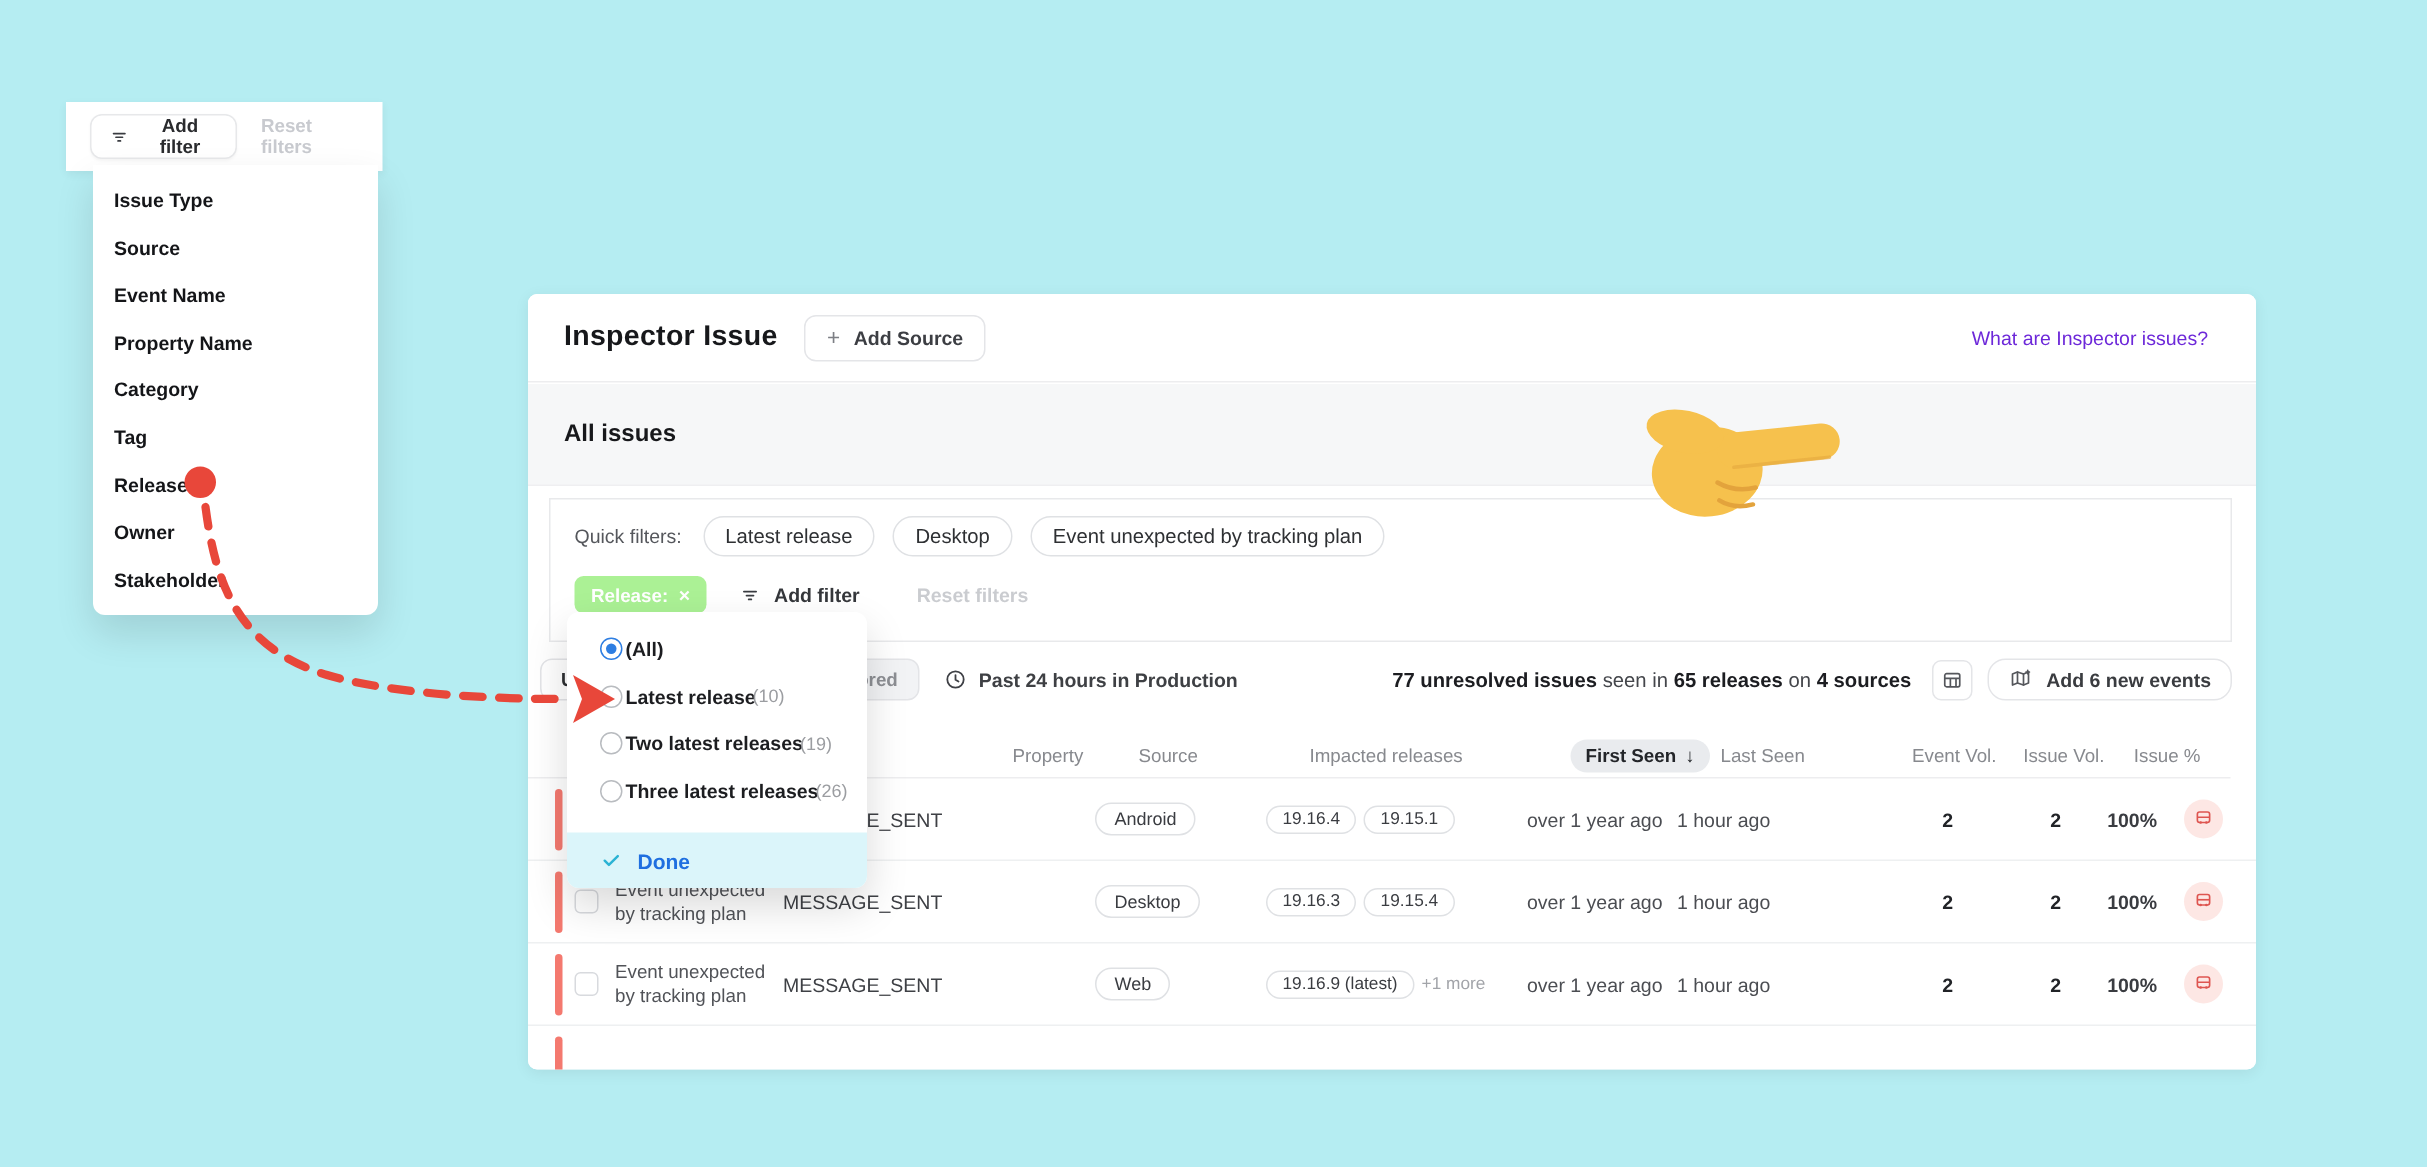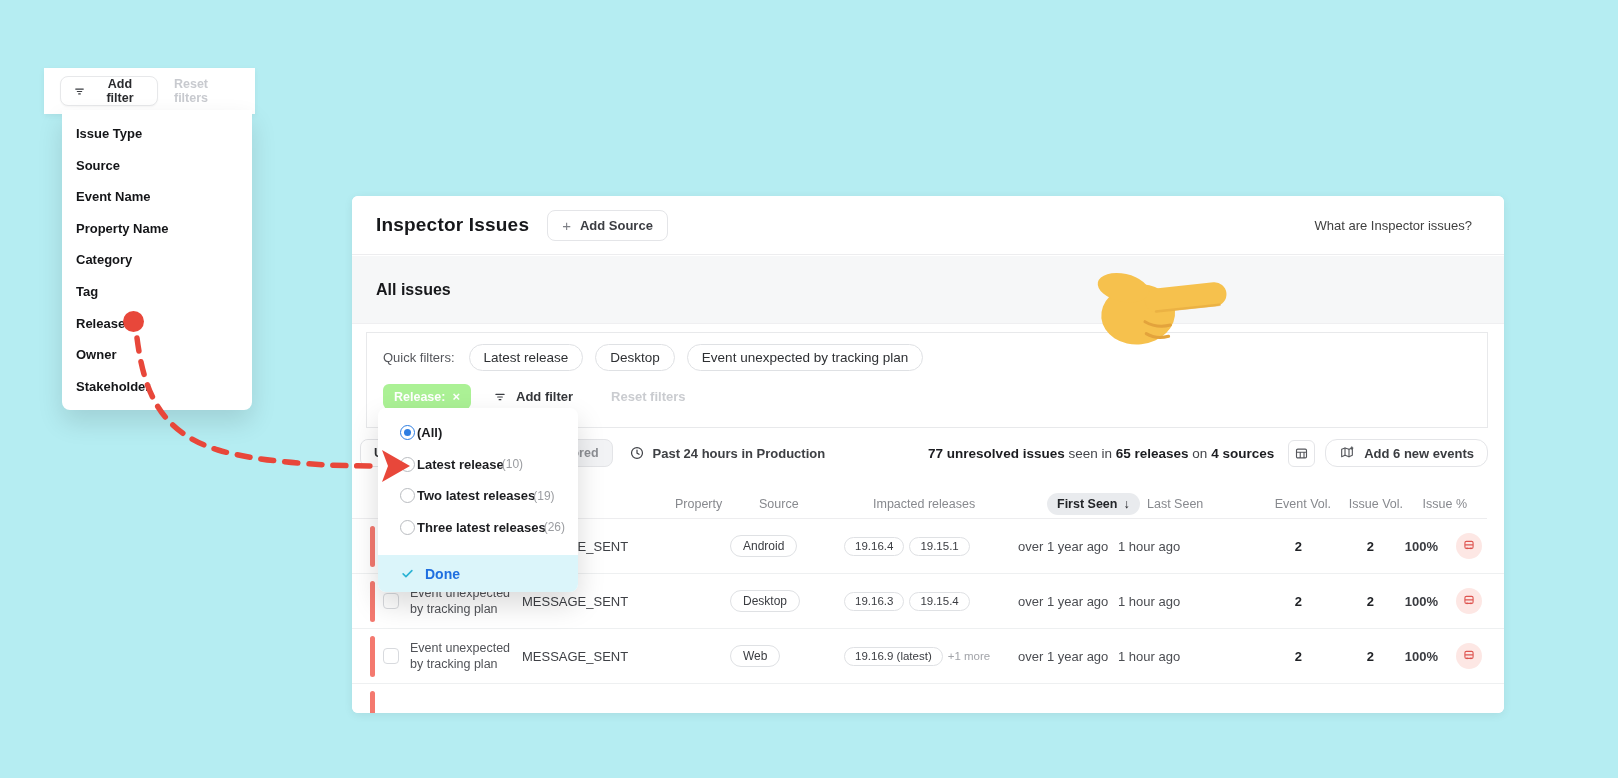--- a/index.html
+++ b/index.html
@@ -22,21 +22,21 @@
     border-bottom:1px solid #ededef; background:#fff;
   }
   .panel-title { font-size:19px; font-weight:700; color:#17181b; letter-spacing:.2px; }
   .btn-add-source {
     margin-left:18px; display:flex; align-items:center; gap:9px;
     padding:7px 14px; background:#fff; border:1px solid #e4e5e8; border-radius:8px;
     font-size:13px; font-weight:600; color:#3c3e43; cursor:pointer;
     font-family:inherit;
   }
   .btn-add-source .plus { color:#7d7f85; font-size:15px; font-weight:400; line-height:1; }
-  .help-link { margin-left:auto; font-size:13px; color:#404040; text-decoration:none; }
+  .help-link { margin-left:auto; font-size:13px; color:#6d28d9; text-decoration:none; }
 
   .subheader {
     position:absolute; top:60px; left:0; right:0; height:68px;
     background:#f6f7f8; display:flex; align-items:center; padding:0 18px 0 24px;
     border-bottom:1px solid #efeff1;
   }
   .section-title { font-size:16px; font-weight:700; color:#17181b; }
   .sub-actions { margin-left:auto; display:flex; align-items:center; gap:10px; }
   .btn-alerts {
     display:flex; align-items:center; gap:8px; padding:8px 16px;
@@ -168,21 +168,21 @@
   .arrow-layer { position:absolute; left:0; top:0; z-index:10; pointer-events:none; }
   .hand { position:absolute; left:1085px; top:248px; z-index:5; transform:rotate(-6deg); }
   svg { display:block; }
 </style>
 </head>
 <body>
 
 <div class="main-panel">
 
   <div class="panel-header">
-    <div class="panel-title">Inspector Issues</div>
+    <div class="panel-title">Inspector Issue</div>
     <button class="btn-add-source">
       <span class="plus">+</span>
       <span>Add Source</span>
     </button>
     <a class="help-link" href="#">What are Inspector issues?</a>
   </div>
 
   <div class="subheader">
     <div class="section-title">All issues</div>
   </div>

